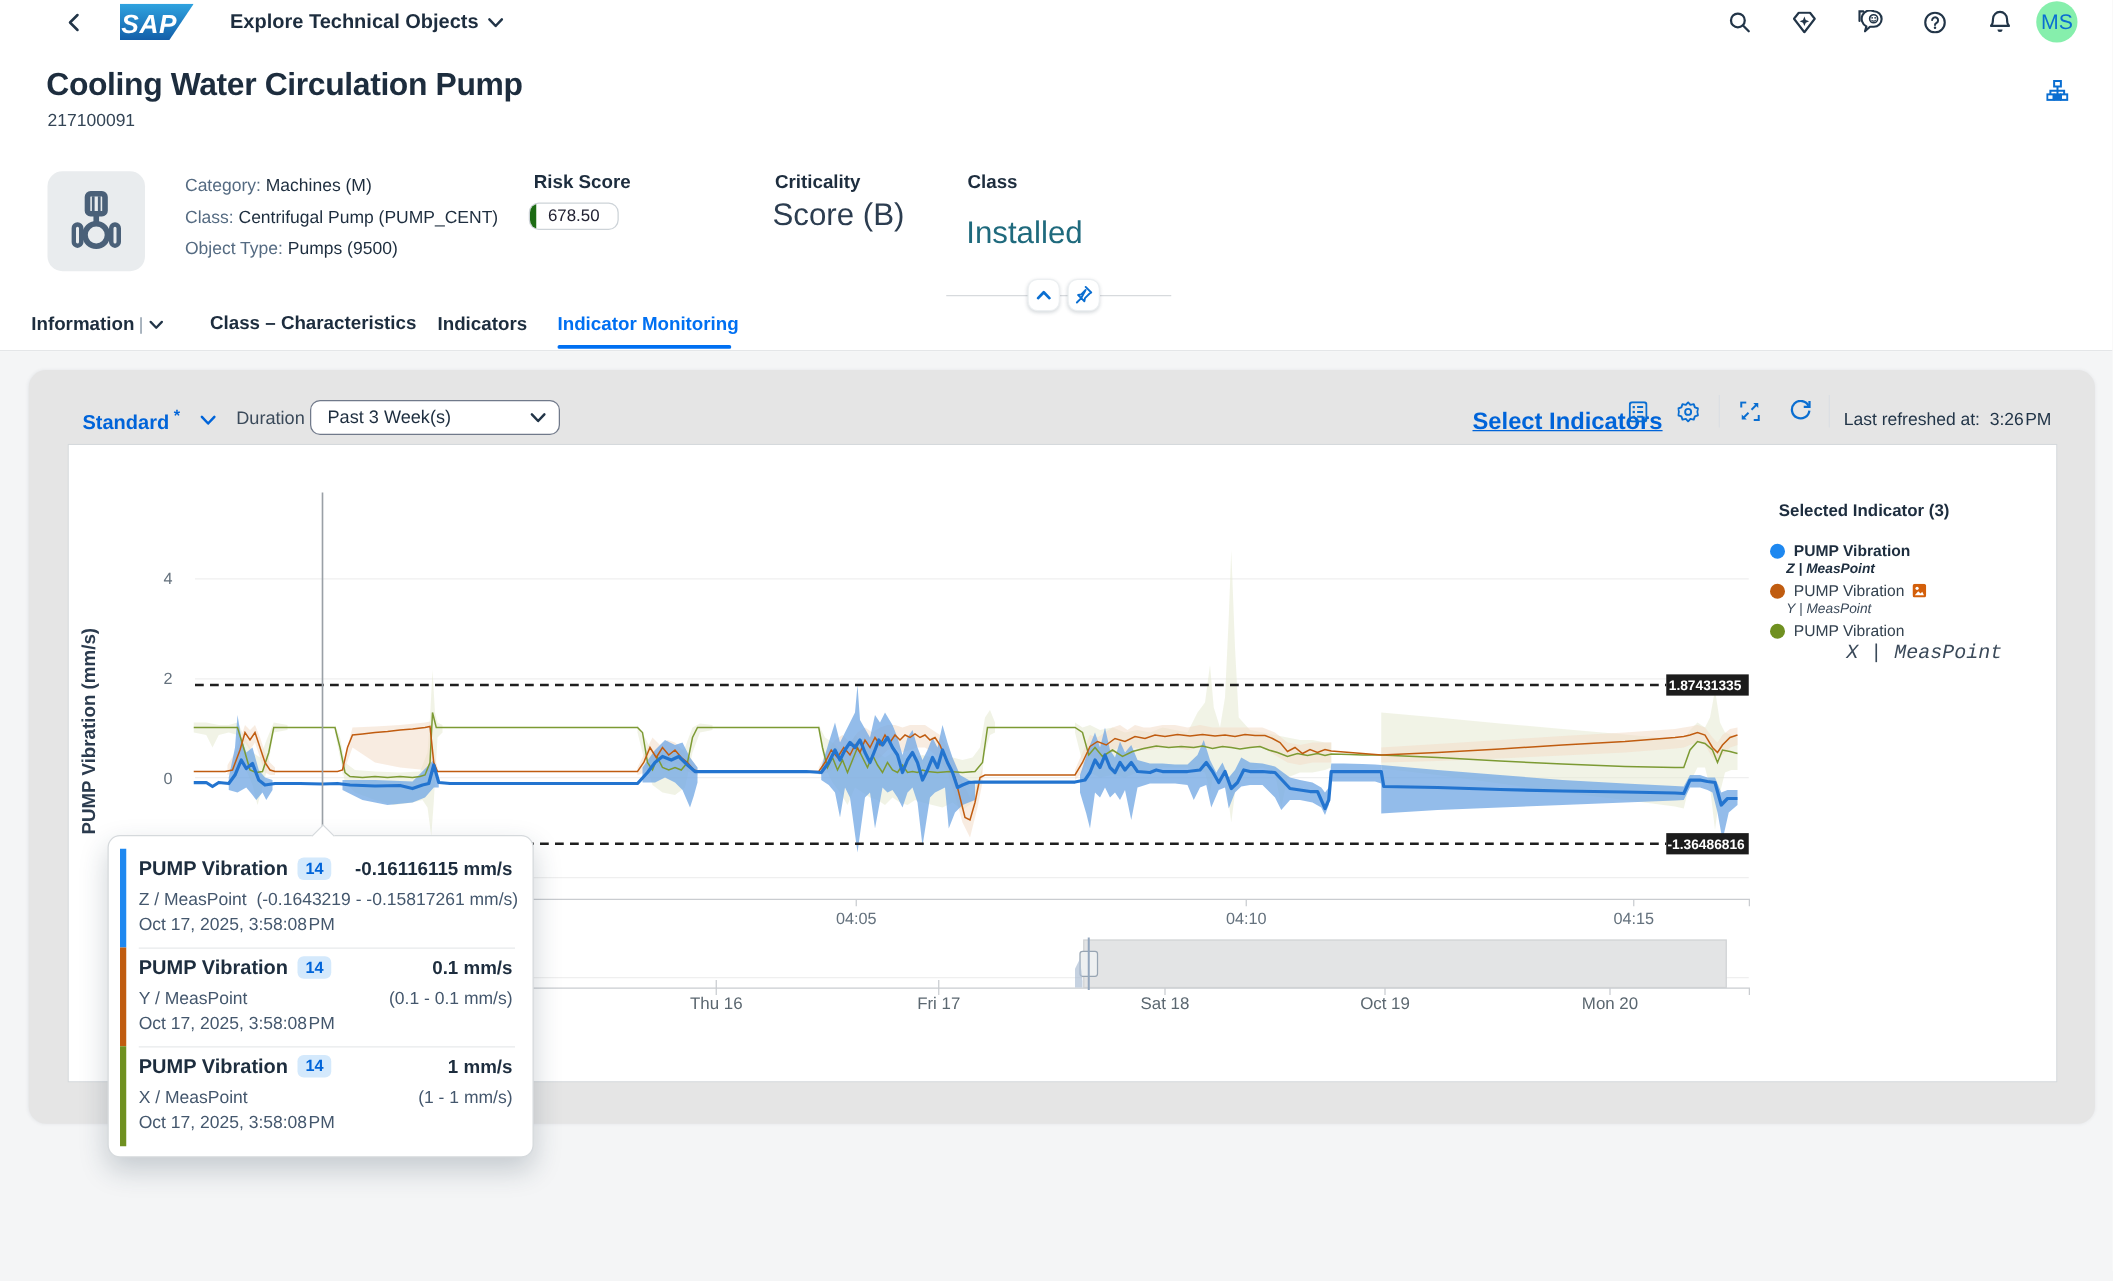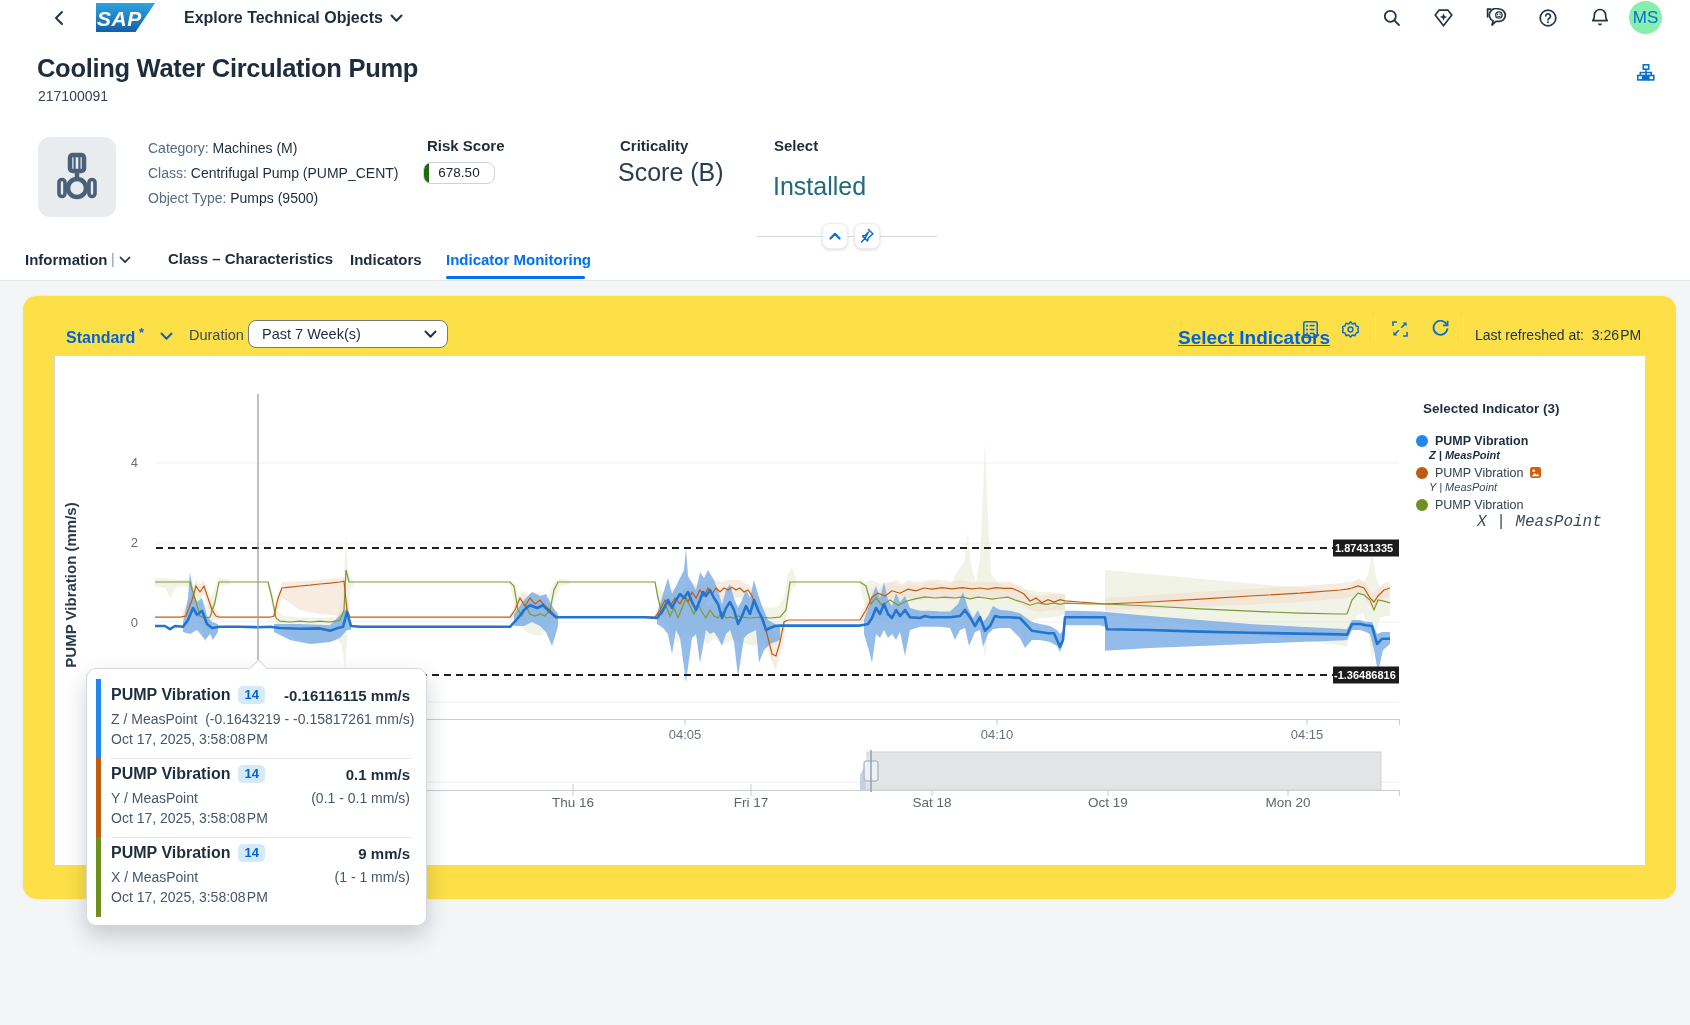--- a/index.html
+++ b/index.html
@@ -93,21 +93,21 @@
 
 <div class="abs navy" style="left:427px;top:137px;font-size:15px;font-weight:bold;">Risk Score</div>
 <div class="abs" style="left:423px;top:162px;width:72px;height:22px;background:#fff;border:1px solid #cdd3d8;border-radius:8px;overflow:hidden;">
   <div style="position:absolute;left:0;top:0;width:5px;height:20px;background:#1c6b13;"></div>
   <div style="position:absolute;left:0;width:100%;text-align:center;font-size:13.5px;color:#223;line-height:20px;">678.50</div>
 </div>
 
 <div class="abs navy" style="left:620px;top:137px;font-size:15px;font-weight:bold;">Criticality</div>
 <div class="abs" style="left:618px;top:158px;font-size:25px;color:#2c3d50;">Score (B)</div>
 
-<div class="abs navy" style="left:774px;top:137px;font-size:15px;font-weight:bold;">Select</div>
+<div class="abs navy" style="left:774px;top:137px;font-size:15px;font-weight:bold;">Class</div>
 <div class="abs" style="left:773px;top:172px;font-size:25px;color:#1f6a7d;">Installed</div>
 
 <div class="abs" style="left:757px;top:236px;width:180px;height:1px;background:#d7dadd;"></div>
 <div class="abs" style="left:822px;top:223px;width:26px;height:26px;background:#fff;border:1px solid #eceff1;border-radius:8px;box-shadow:0 1px 3px rgba(34,54,73,0.18);"></div>
 <svg class="abs" style="left:829px;top:232px" width="12" height="8" viewBox="0 0 12 8">
     <path d="M1.5 6.5 L6 1.8 L10.5 6.5" fill="none" stroke="#0a6ed1" stroke-width="2.2" stroke-linecap="round" stroke-linejoin="round"></path>
   </svg>
 <div class="abs" style="left:854px;top:223px;width:26px;height:26px;background:#fff;border:1px solid #eceff1;border-radius:8px;box-shadow:0 1px 3px rgba(34,54,73,0.18);"></div>
 <svg class="abs" style="left:860px;top:228px" width="15" height="16" viewBox="0 0 15 16">
     <path d="M8.5 1.5 L13 6 L11.5 7 L8 10.5 L7.5 13 L5 10.5 L1.5 14 M5 10.5 L2.5 8 L5 7.5 L8.5 4 Z" fill="none" stroke="#0a6ed1" stroke-width="1.5" stroke-linejoin="round" stroke-linecap="round"></path>
@@ -118,29 +118,29 @@
 <svg class="abs" style="left:119px;top:256px" width="12" height="8" viewBox="0 0 12 8">
     <path d="M1.5 1.5 L6 6.2 L10.5 1.5" fill="none" stroke="#223548" stroke-width="1.8" stroke-linecap="round" stroke-linejoin="round"></path>
   </svg>
 <div class="abs navy" style="left:168px;top:250px;font-size:15px;font-weight:bold;">Class – Characteristics</div>
 <div class="abs navy" style="left:350px;top:251px;font-size:15px;font-weight:bold;">Indicators</div>
 <div class="abs" style="left:446px;top:251px;font-size:15px;font-weight:bold;color:#0070f2;">Indicator Monitoring</div>
 <div class="abs" style="left:446px;top:276px;width:139px;height:3px;background:#0070f2;border-radius:2px;"></div>
 <div class="abs" style="left:0;top:280px;width:1690px;height:1px;background:#e4e6e8;"></div>
 
 <div class="abs" style="left:0;top:281px;width:1690px;height:744px;background:#f4f5f6;"></div>
-<div class="abs" style="left:23px;top:296px;width:1653px;height:603px;background:#fde047;border-radius:14px;box-shadow:0 0 3px rgba(34,54,73,0.08);">
+<div class="abs" style="left:23px;top:296px;width:1653px;height:603px;background:#e5e5e5;border-radius:14px;box-shadow:0 0 3px rgba(34,54,73,0.08);">
 
   <div class="abs" style="left:43px;top:29px;font-size:16px;font-weight:bold;color:#0064d9;">Standard<span style="font-size:13px;vertical-align:6px;"> *</span></div>
   <svg class="abs" style="left:137px;top:36px" width="13" height="9" viewBox="0 0 13 9">
       <path d="M1.5 1.5 L6.5 6.8 L11.5 1.5" fill="none" stroke="#0064d9" stroke-width="2" stroke-linecap="round" stroke-linejoin="round"></path>
     </svg>
   <div class="abs" style="left:166px;top:31px;font-size:14.5px;color:#3b4a5a;">Duration</div>
   <div class="abs" style="left:225px;top:24px;width:200px;height:28px;border:1px solid #70798a;border-radius:8px;background:#fff;">
-    <div style="position:absolute;left:13px;top:5px;font-size:14.5px;color:#1d2d3e;">Past 7 Week(s)</div>
+    <div style="position:absolute;left:13px;top:5px;font-size:14.5px;color:#1d2d3e;">Past 3 Week(s)</div>
     <svg style="position:absolute;right:10px;top:9px" width="13" height="9" viewBox="0 0 13 9">
         <path d="M1.5 1.5 L6.5 6.8 L11.5 1.5" fill="none" stroke="#223548" stroke-width="2" stroke-linecap="round" stroke-linejoin="round"></path>
       </svg>
   </div>
 
   <div class="abs" style="left:1155px;top:31px;font-size:19px;font-weight:bold;color:#0064d9;text-decoration:underline;">Select Indicators</div>
   <svg class="abs" style="left:1280px;top:25px" width="15" height="17" viewBox="0 0 15 17">
       <g fill="none" stroke="#0a6ed1" stroke-width="1.6">
         <rect x="0.8" y="0.8" width="13.4" height="15.4" rx="2"></rect>
         <line x1="6.7" y1="4.6" x2="11.5" y2="4.6"></line>
@@ -294,19 +294,19 @@
     <div style="position:absolute;left:24px;top:42px;font-size:14px;color:#44576d;white-space:nowrap;">Z / MeasPoint&nbsp;&nbsp;(-0.1643219 - -0.15817261 mm/s)</div>
     <div style="position:absolute;left:24px;top:62px;font-size:14px;color:#44576d;white-space:nowrap;">Oct 17, 2025, 3:58:08 PM</div>
 
     <div style="position:absolute;left:24px;top:96px;font-size:16px;font-weight:bold;color:#1d2d3e;white-space:nowrap;">PUMP Vibration<span style="display:inline-block;margin-left:8px;background:#d4e9fc;color:#0064d9;font-size:13px;font-weight:bold;border-radius:5px;padding:1px 6px 2px;vertical-align:1px;">14</span></div>
     <div style="position:absolute;right:16px;top:97px;font-size:15px;font-weight:bold;color:#1d2d3e;">0.1 mm/s</div>
     <div style="position:absolute;left:24px;top:121px;font-size:14px;color:#44576d;white-space:nowrap;">Y / MeasPoint</div>
     <div style="position:absolute;right:16px;top:121px;font-size:14px;color:#44576d;white-space:nowrap;">(0.1 - 0.1 mm/s)</div>
     <div style="position:absolute;left:24px;top:141px;font-size:14px;color:#44576d;white-space:nowrap;">Oct 17, 2025, 3:58:08 PM</div>
 
     <div style="position:absolute;left:24px;top:175px;font-size:16px;font-weight:bold;color:#1d2d3e;white-space:nowrap;">PUMP Vibration<span style="display:inline-block;margin-left:8px;background:#d4e9fc;color:#0064d9;font-size:13px;font-weight:bold;border-radius:5px;padding:1px 6px 2px;vertical-align:1px;">14</span></div>
-    <div style="position:absolute;right:16px;top:176px;font-size:15px;font-weight:bold;color:#1d2d3e;">9 mm/s</div>
+    <div style="position:absolute;right:16px;top:176px;font-size:15px;font-weight:bold;color:#1d2d3e;">1 mm/s</div>
     <div style="position:absolute;left:24px;top:200px;font-size:14px;color:#44576d;white-space:nowrap;">X / MeasPoint</div>
     <div style="position:absolute;right:16px;top:200px;font-size:14px;color:#44576d;white-space:nowrap;">(1 - 1 mm/s)</div>
     <div style="position:absolute;left:24px;top:220px;font-size:14px;color:#44576d;white-space:nowrap;">Oct 17, 2025, 3:58:08 PM</div>
   </div>
 
 </div>
 
 </body></html>

